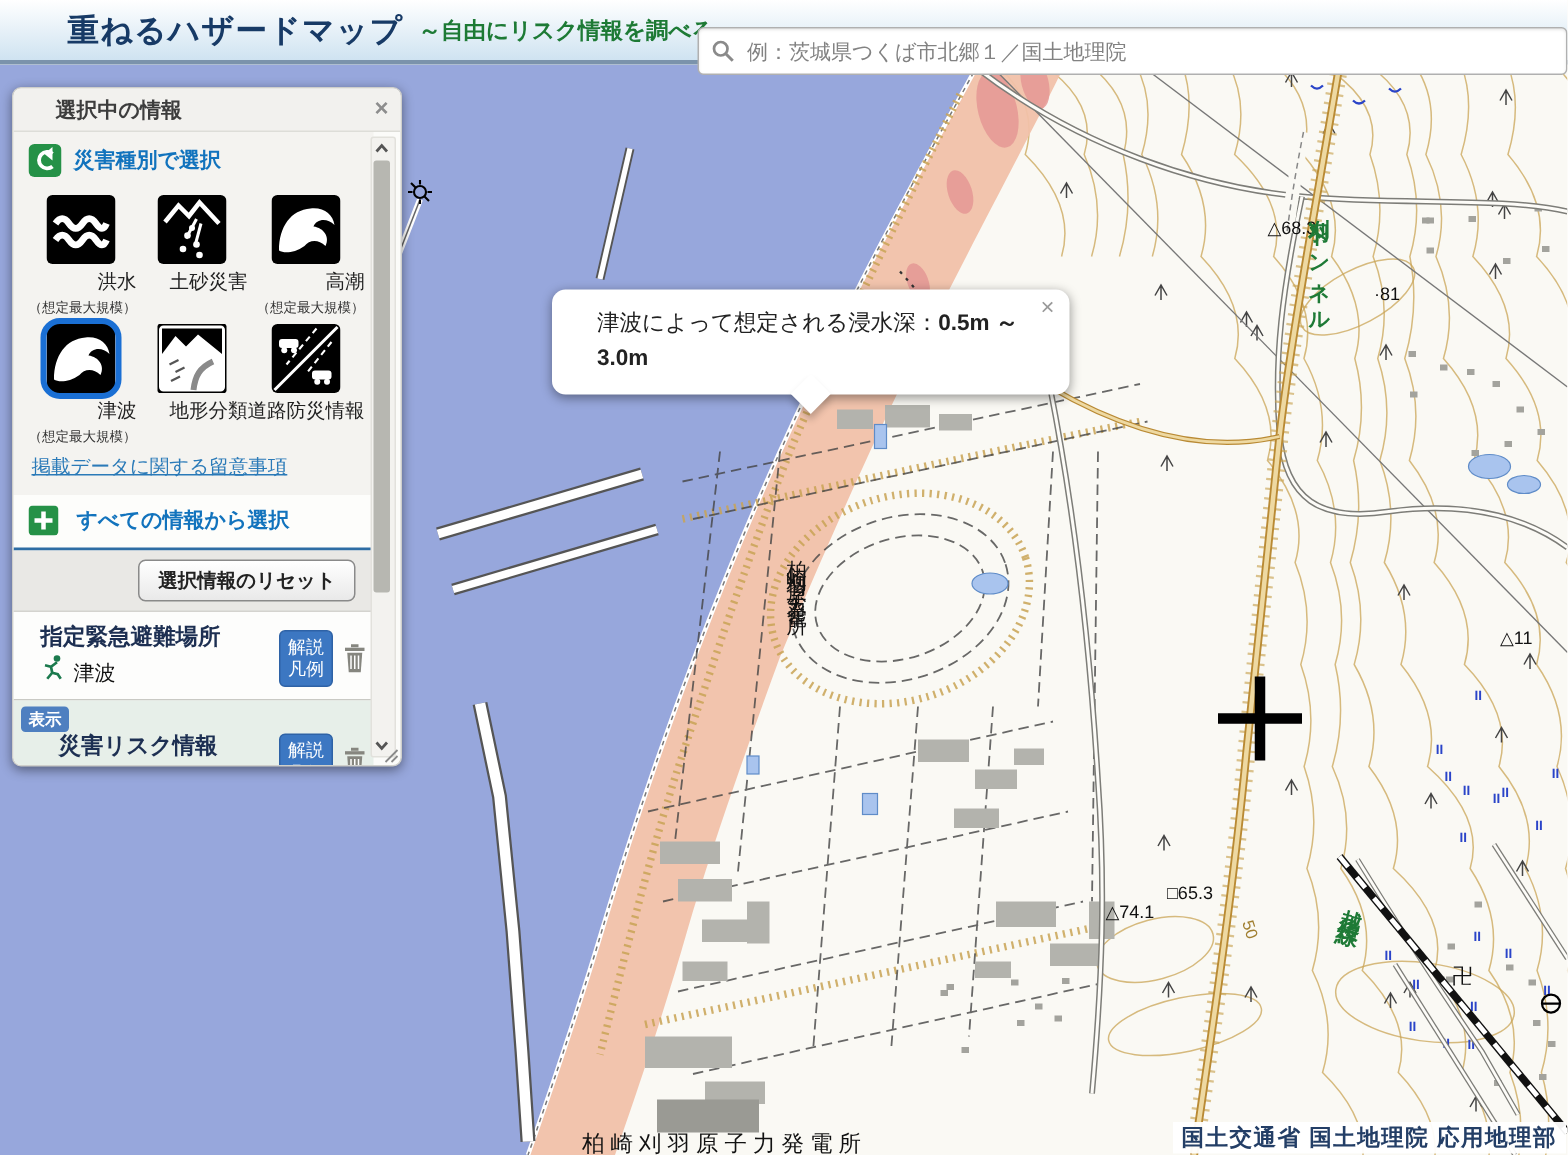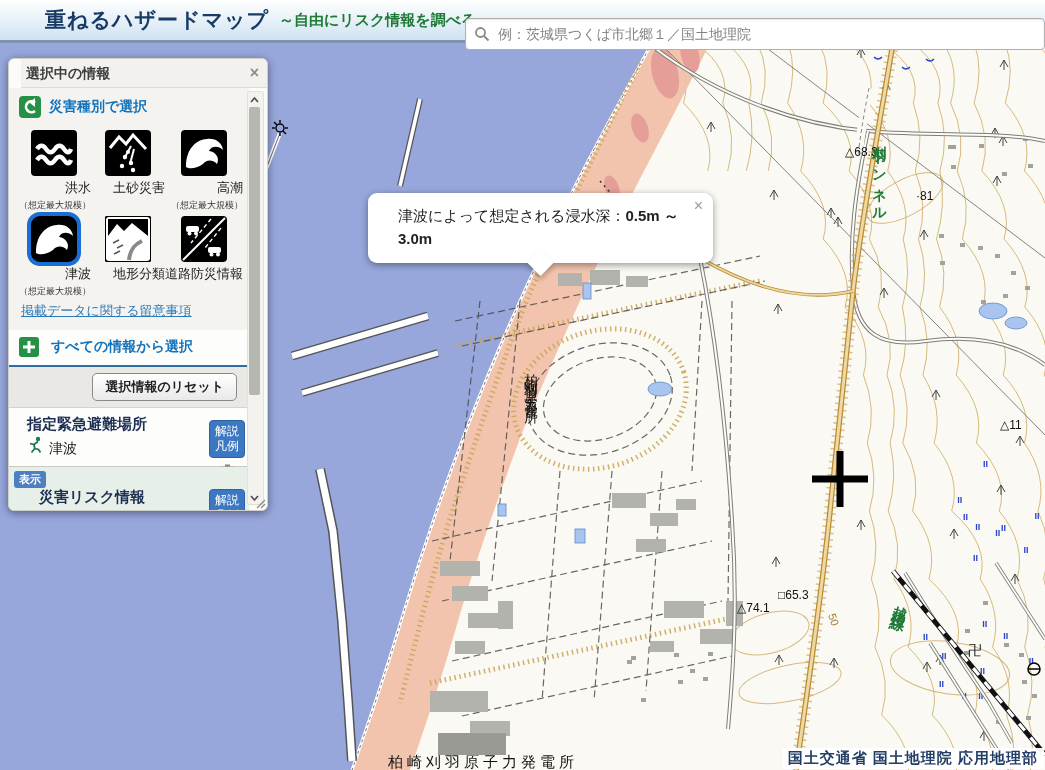--- a/index.html
+++ b/index.html
@@ -45,21 +45,21 @@
   }
   .tt-close{position:absolute;top:5px;right:10px;color:#9a9a9a;font-size:16px;cursor:pointer;line-height:1;}
   
   .panel{
     position:absolute;left:8px;top:58px;width:260px;height:453px;z-index:40;
     background:#fbfbf9;border-radius:6px;box-shadow:0 2px 8px rgba(0,0,0,.45);
     overflow:hidden;box-sizing:border-box;border:1px solid #cfcfcb;
   }
   .panel-head{
     height:28px;background:#f2f1ee;border-bottom:1px solid #ddddd8;
-    font-size:14px;font-weight:bold;color:#3d3d3d;line-height:28px;padding-left:5px;position:relative;margin-left:12px;
+    font-size:14px;font-weight:bold;color:#3d3d3d;line-height:28px;padding-left:28px;position:relative;
   }
   .panel-close{position:absolute;right:8px;top:0;color:#8d8d8d;font-size:16px;font-weight:bold;cursor:pointer;}
   .panel-body{position:absolute;top:29px;left:0;right:18px;bottom:0;}
   
   .sbar{position:absolute;top:32px;right:3px;bottom:5px;width:15px;background:#f3f2ef;border:1px solid #e2e1dc;border-radius:2px;}
   .sbar .thumb{position:absolute;top:15px;left:1px;width:11px;height:288px;background:#b7b7b1;border-radius:2px;}
   .sbar .arr{position:absolute;left:0;width:13px;height:13px;text-align:center;}
   .resize-handle{position:absolute;right:1px;bottom:1px;width:11px;height:11px;}
   
   .sec-gray{background:#f4f3f0;padding:6px 6px 2px 8px;}
@@ -79,21 +79,21 @@
     background:linear-gradient(#ffffff,#e9e9e9);border:1px solid #8a8a8a;border-radius:5px;
     font-size:13px;font-weight:bold;color:#222;padding:4px 12px;cursor:pointer;
     font-family:"Liberation Sans",sans-serif;
   }
   .layer{position:relative;padding:7px 6px 8px 18px;min-height:44px;box-sizing:border-box;}
   .layer.l1{background:#fdfdfc;border-bottom:1px solid #c9c9c4;}
   .layer.l2{background:#e7efe9;}
   .layer .cat{font-size:15px;font-weight:bold;color:#1d2f52;}
   .layer .nm{font-size:14px;color:#111;margin-top:3px;width:150px;line-height:1.35;}
   .layer .nrow{display:flex;align-items:flex-start;gap:6px;margin-top:2px;}
-  .layer .btns{position:absolute;right:4px;top:12px;display:flex;align-items:center;gap:6px;flex-direction:column;}
+  .layer .btns{position:absolute;right:4px;top:12px;display:flex;align-items:center;gap:6px;}
   .legend-btn{
     background:#3c77c2;border:1px solid #2e62a6;border-radius:4px;color:#fff;
     font-size:12px;line-height:15px;text-align:center;padding:3px 5px;cursor:pointer;
     font-family:"Liberation Sans",sans-serif;
   }
   .trash{cursor:pointer;}
   .badge{
     position:absolute;left:5px;top:4px;background:#4e7fc0;color:#fff;font-size:11px;
     padding:1px 5px;border-radius:3px;font-weight:bold;
   }

